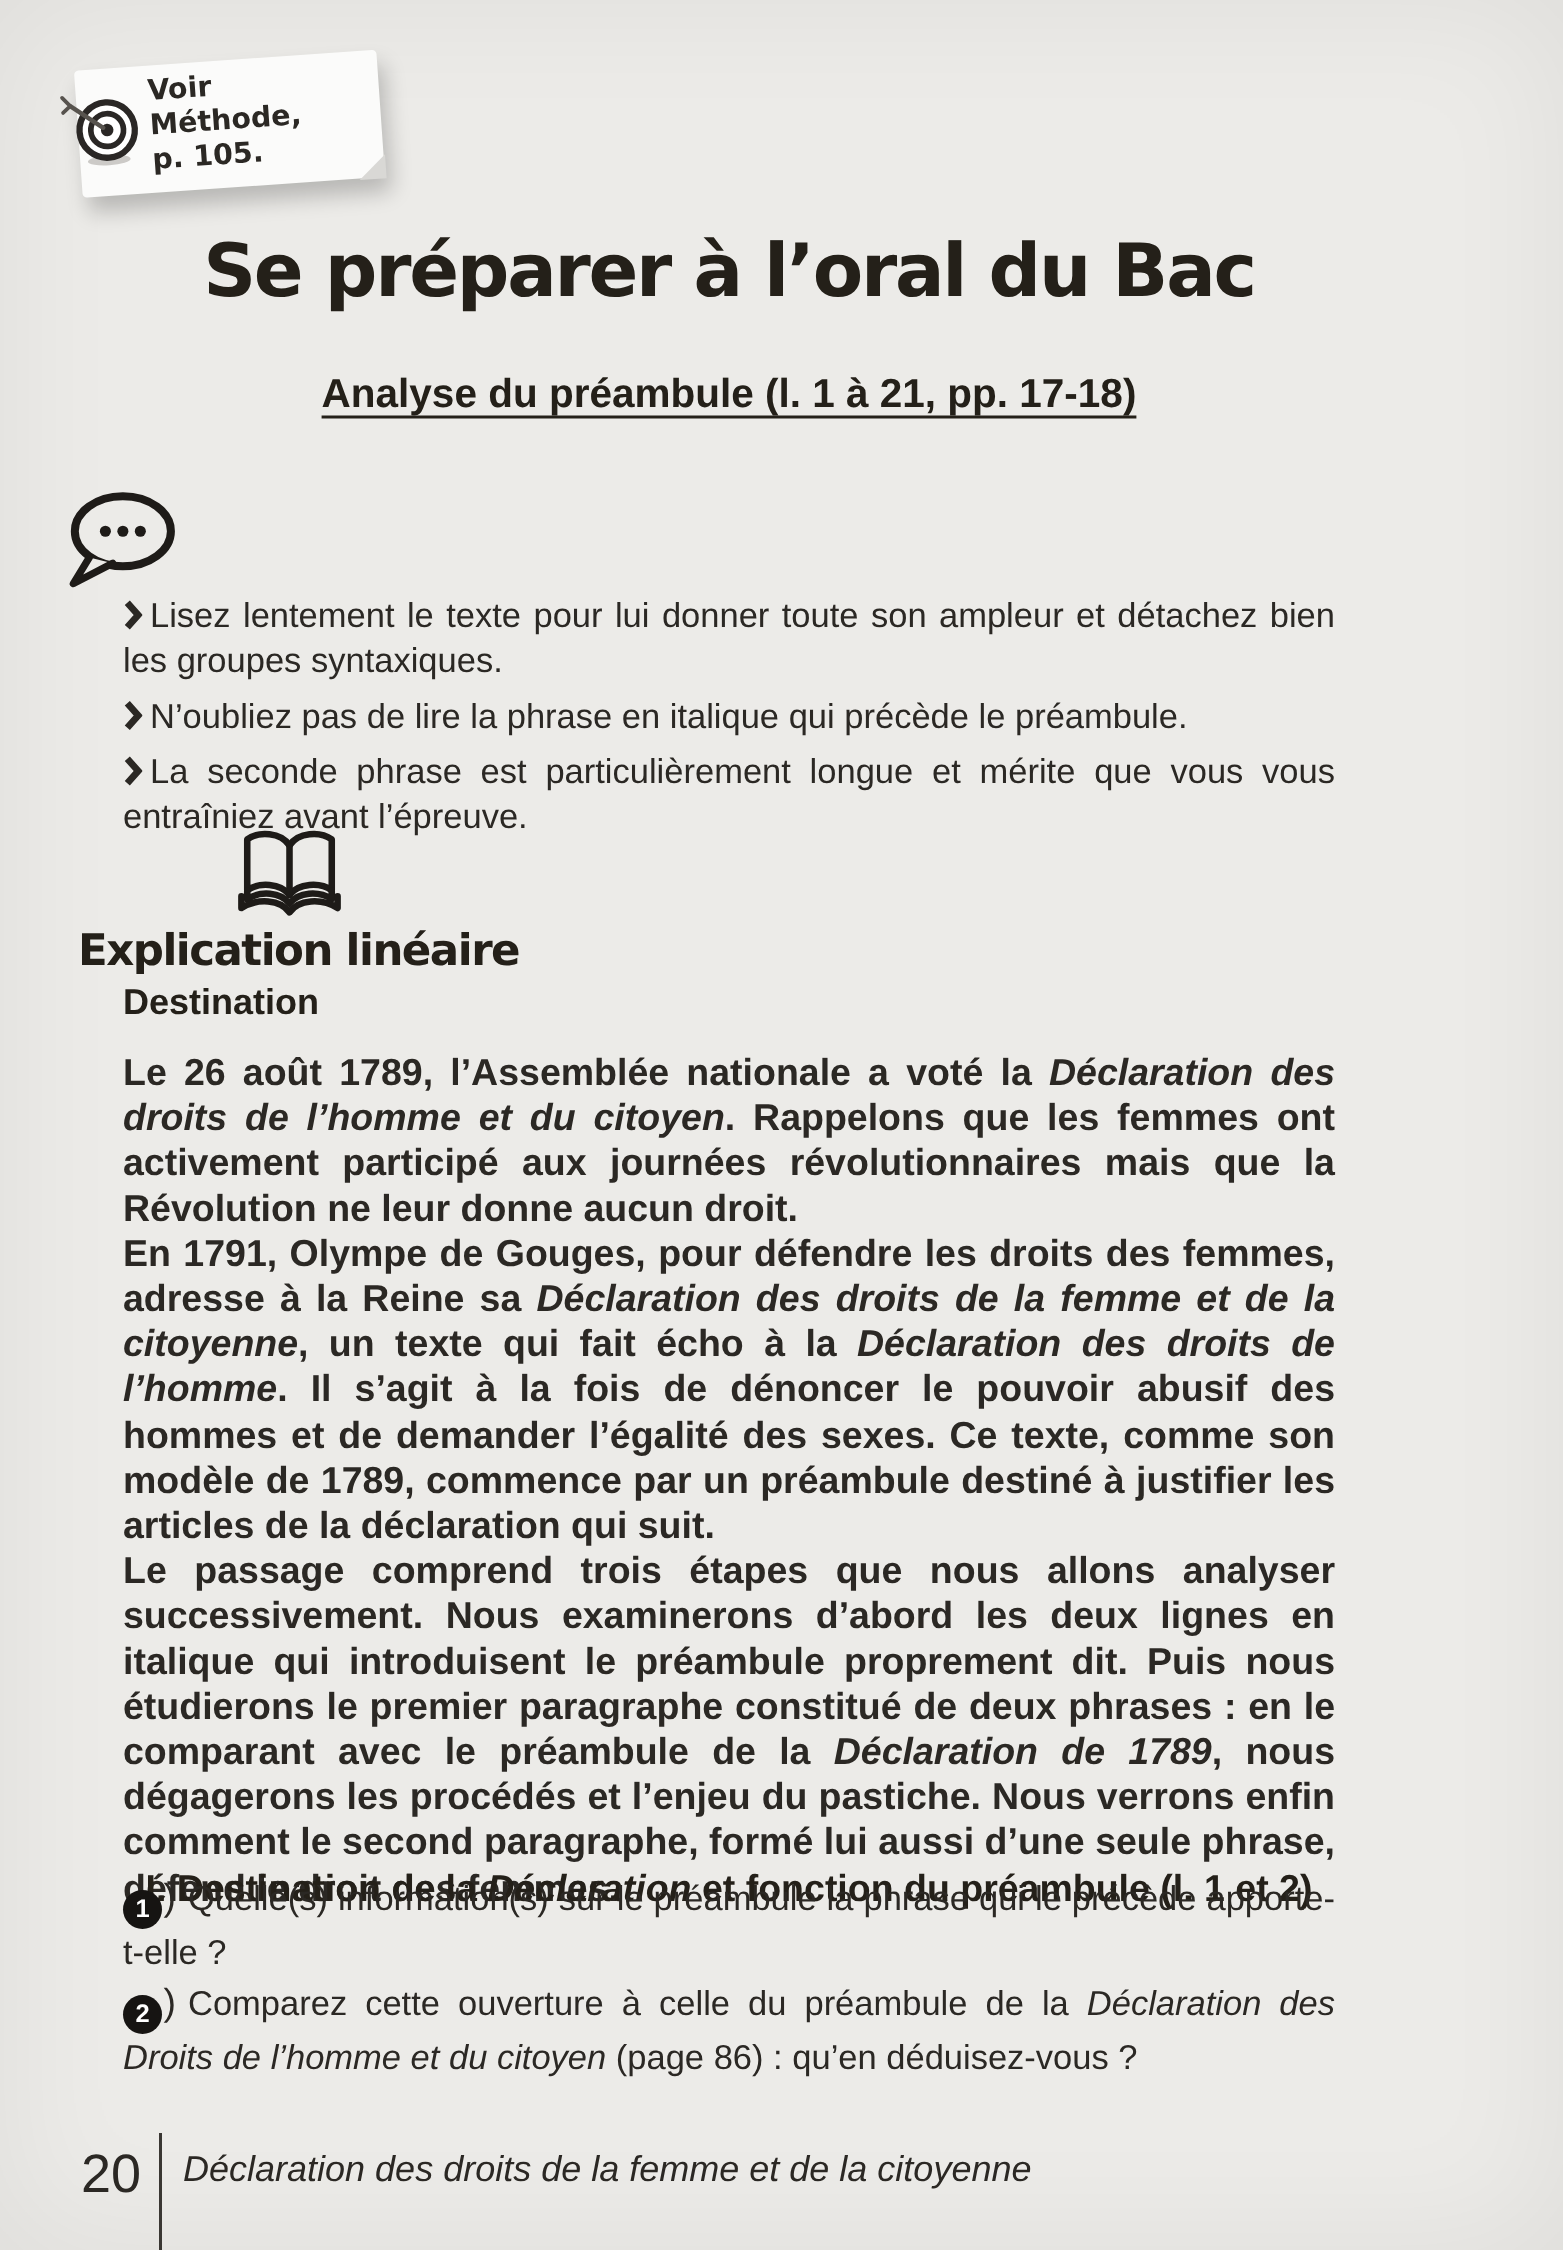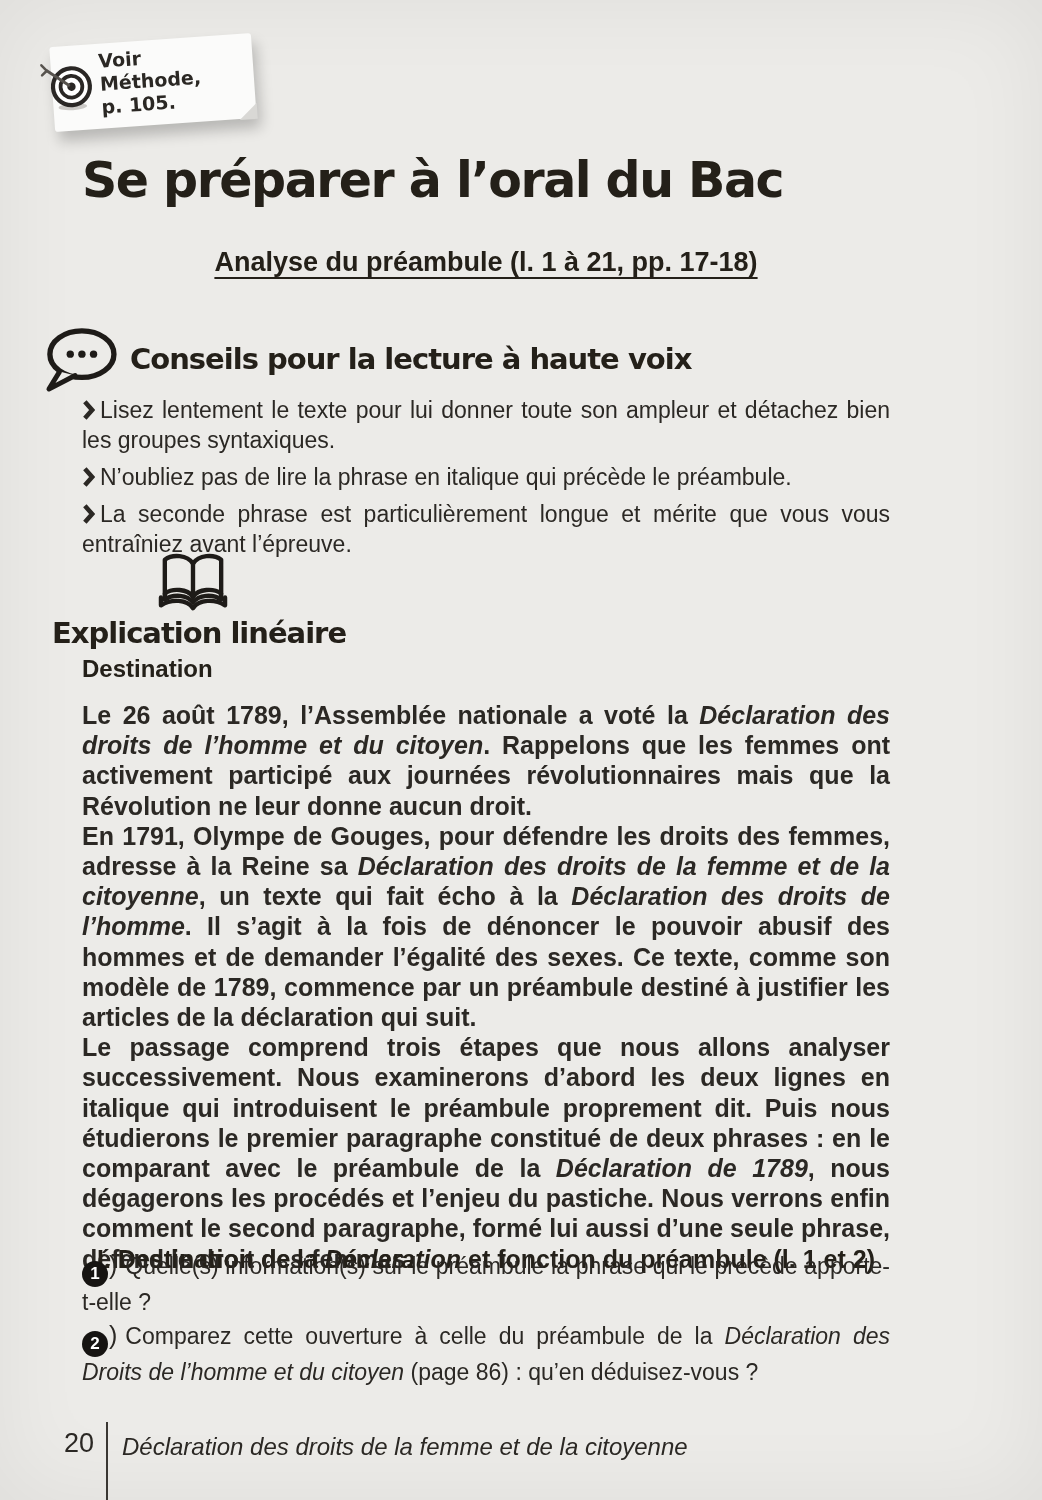--- a/index.html
+++ b/index.html
@@ -20,21 +20,21 @@
   .note::after{
     content:"";position:absolute;right:-1px;bottom:-1px;width:0;height:0;
     border-bottom:16px solid #d9d8d5;border-left:18px solid transparent;
   }
   .note-icon{width:56px;height:52px;flex:0 0 auto;margin-left:-14px;margin-right:4px;}
   .note-text{font-family:"DejaVu Sans",sans-serif;font-weight:bold;font-size:19px;line-height:23px;color:#2b2824;}
   .note-text span{display:block;}
 
   
   .title{
-    position:absolute;top:148px;left:82px;width:808px;margin:0;text-align:left;
+    position:absolute;top:148px;left:82px;width:808px;margin:0;text-align:center;
     font-family:"DejaVu Sans",sans-serif;font-weight:bold;font-size:49px;line-height:66px;
     letter-spacing:-1.5px;color:#242019;white-space:nowrap;
   }
   .subtitle{position:absolute;top:247px;left:82px;width:808px;text-align:center;}
   .subtitle-text{
     font-weight:bold;font-size:27px;color:#242019;
     text-decoration:underline;text-decoration-thickness:2px;text-underline-offset:6px;
   }
 
   
@@ -62,21 +62,21 @@
   .q1{top:1250px;}
   .q2{top:1320px;}
   .qnum{
     display:inline-flex;align-items:center;justify-content:center;
     width:26px;height:26px;border-radius:50%;background:#161412;color:#ffffff;
     font-weight:bold;font-size:17px;vertical-align:-5px;
   }
   .qparen{font-size:25px;margin:0 8px 0 1px;}
 
   
-  .footer-num{position:absolute;top:1428px;left:44px;width:50px;text-align:right;font-size:27px;}
+  .footer-num{position:absolute;top:1428px;left:44px;width:50px;text-align:right;font-size:36px;}
   .footer-rule{position:absolute;top:1422px;left:106px;width:2px;height:78px;background:#3a3733;}
   .footer-title{position:absolute;top:1433px;left:122px;font-size:24px;font-style:italic;}
 </style>
 </head>
 <body>
 
 <div class="page">
 
   <div class="note">
     <svg class="note-icon" viewBox="0 0 66 62" aria-hidden="true">
@@ -99,21 +99,20 @@
   </div>
 
   <div class="sec-head sec1">
     <svg width="78" height="66" viewBox="0 0 80 68" aria-hidden="true">
       <ellipse cx="43" cy="29" rx="33" ry="24" fill="#ecebe8" stroke="#1e1b18" stroke-width="5.5"></ellipse>
       <path d="M20 47 L9 65 L36 51" fill="#ecebe8" stroke="#1e1b18" stroke-width="5" stroke-linecap="round" stroke-linejoin="round"></path>
       <circle cx="31" cy="29" r="3.8" fill="#1e1b18"></circle>
       <circle cx="43" cy="29" r="3.8" fill="#1e1b18"></circle>
       <circle cx="55" cy="29" r="3.8" fill="#1e1b18"></circle>
     </svg>
-    <h2>Conseils pour la lecture à haute voix</h2>
   </div>
 
   <div class="bullets">
     <p class="bullet"><svg class="chev" viewBox="0 0 14 22" aria-hidden="true">
           <path d="M3 2 L11 11 L3 20" fill="none" stroke="#2b2824" stroke-width="5" stroke-linejoin="miter"></path>
         </svg><span>Lisez lentement le texte pour lui donner toute son ampleur et détachez bien les groupes syntaxiques.</span></p>
     <p class="bullet"><svg class="chev" viewBox="0 0 14 22" aria-hidden="true">
           <path d="M3 2 L11 11 L3 20" fill="none" stroke="#2b2824" stroke-width="5" stroke-linejoin="miter"></path>
         </svg><span>N’oubliez pas de lire la phrase en italique qui précède le préambule.</span></p>
     <p class="bullet"><svg class="chev" viewBox="0 0 14 22" aria-hidden="true">

